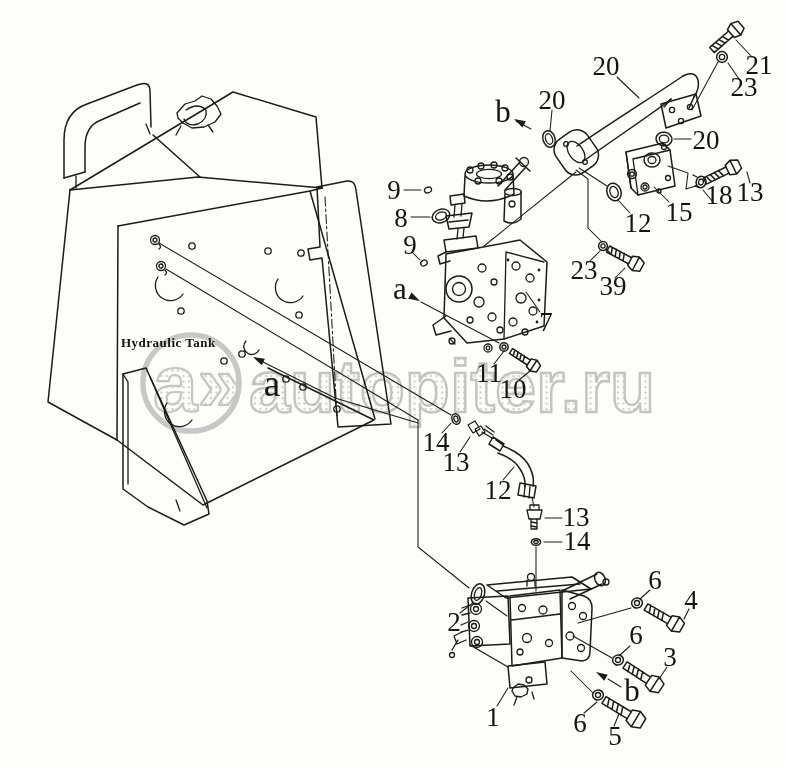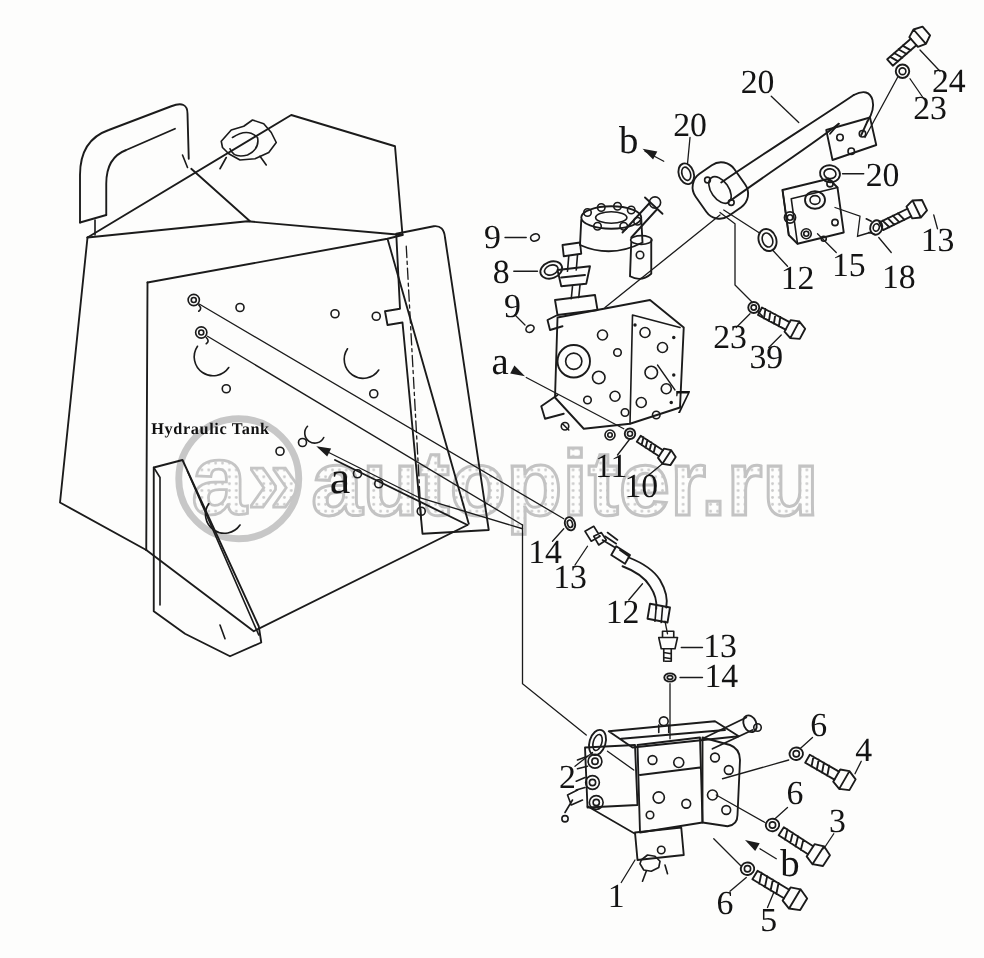--- a/index.html
+++ b/index.html
@@ -377,27 +377,27 @@
     <use href="#arr" transform="translate(253,357) rotate(26)"></use>
     <use href="#arr" transform="translate(596,672) rotate(30)"></use>
     <use href="#arr" transform="translate(420,301) rotate(208)"></use>
   </g>
 </svg>
 
 <div id="labels-layer">
   <div id="tank-label" style="left: 121px; top: 335px;">Hydraulic Tank</div>
 <span class="plabel" style="left: 606px; top: 66px;">20</span>
       <span class="plabel" style="left: 552px; top: 100px;">20</span>
-      <span class="plabel" style="left: 759px; top: 65px;">24</span>
+      <span class="plabel" style="left: 759px; top: 65px;">21</span>
       <span class="plabel" style="left: 744px; top: 87px;">23</span>
       <span class="plabel" style="left: 706px; top: 140px;">20</span>
       <span class="plabel" style="left: 679px; top: 212px; text-align: right;">15</span>
       <span class="plabel" style="left: 638px; top: 223px;">12</span>
       <span class="plabel" style="left: 750px; top: 192px;">13</span>
-      <span class="plabel" style="left: 719px; top: 222px; text-align: right;">18</span>
+      <span class="plabel" style="left: 719px; top: 195px; text-align: right;">18</span>
       <span class="plabel" style="left: 613px; top: 286px;">39</span>
       <span class="plabel" style="left: 584px; top: 270px;">23</span>
       <span class="plabel" style="left: 394px; top: 190px;">9</span>
       <span class="plabel" style="left: 401px; top: 218px;">8</span>
       <span class="plabel" style="left: 410px; top: 245px;">9</span>
       <span class="plabel" style="left: 546px; top: 322px;">7</span>
       <span class="plabel" style="left: 489px; top: 373px;">11</span>
       <span class="plabel" style="left: 513px; top: 389px; font-family: Liberation Serif, serif;">10</span>
       <span class="plabel" style="left: 436px; top: 442px;">14</span>
       <span class="plabel" style="left: 456px; top: 462px;">13</span>

